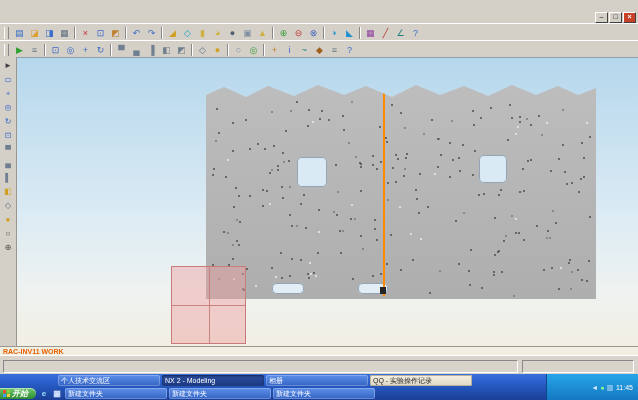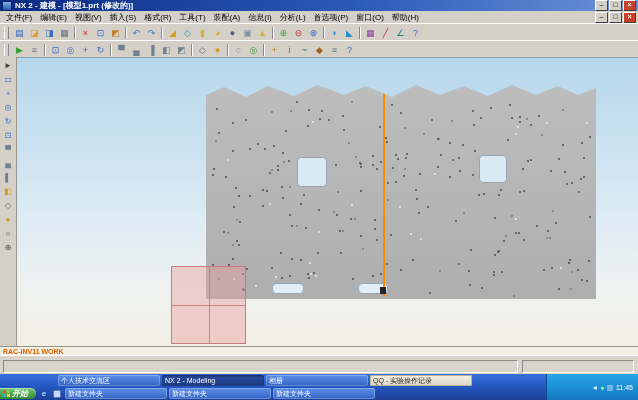--- a/index.html
+++ b/index.html
@@ -91,56 +91,21 @@
     border-left:1px solid #0d4a86;display:flex;align-items:center;justify-content:flex-end;
     gap:3px;padding-right:5px;color:#fff;}
   .tray-ico{font-size:7px;line-height:7px;}
   .tray-clock{font-size:7px;color:#fff;}
 </style>
 </head>
 <body>
 
 <div class="screen">
 
-  <div class="titlebar">
-    <span class="app-ico"></span>
-    <span class="title-text">NX 2 - 建模 - [模型1.prt (修改的)]</span>
-    <span class="win-btns">
-      <span class="wbtn">–</span>
-      <span class="wbtn">□</span>
-      <span class="wbtn close">×</span>
-    </span>
-  </div>
-
-  <div class="menubar">
-
-      <span class="menu-item">文件(F)</span>
-
-      <span class="menu-item">编辑(E)</span>
-
-      <span class="menu-item">视图(V)</span>
-
-      <span class="menu-item">插入(S)</span>
-
-      <span class="menu-item">格式(R)</span>
-
-      <span class="menu-item">工具(T)</span>
-
-      <span class="menu-item">装配(A)</span>
-
-      <span class="menu-item">信息(I)</span>
-
-      <span class="menu-item">分析(L)</span>
-
-      <span class="menu-item">首选项(P)</span>
-
-      <span class="menu-item">窗口(O)</span>
-
-      <span class="menu-item">帮助(H)</span>
-    </div>
+
   <div class="mdi-btns" style="position:absolute;top:12px;right:0;">
     <span class="wbtn">–</span>
     <span class="wbtn">□</span>
     <span class="wbtn close">×</span>
   </div>
 
   <div class="toolbar tb1">
     <div class="grip"></div>
 
       <span class="tbtn" style="color: rgb(58, 107, 200);">▤</span>

